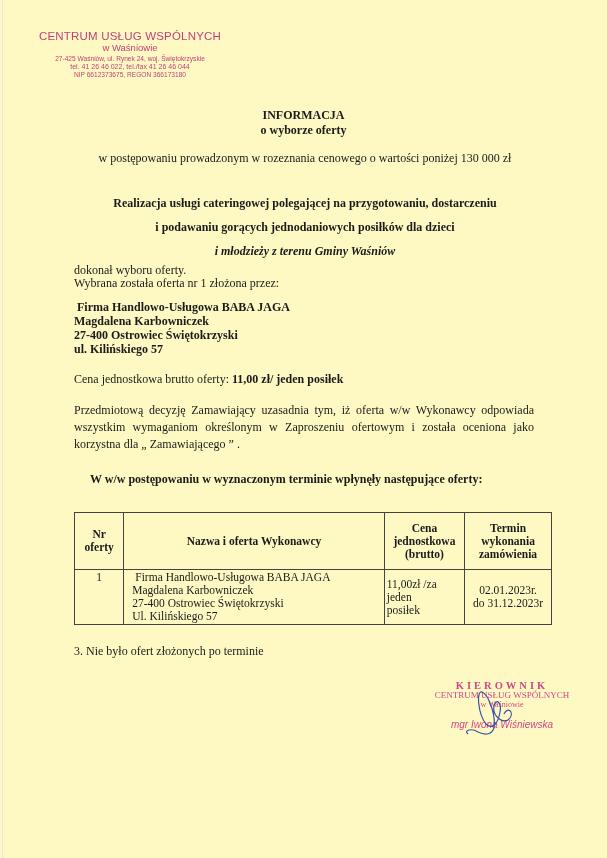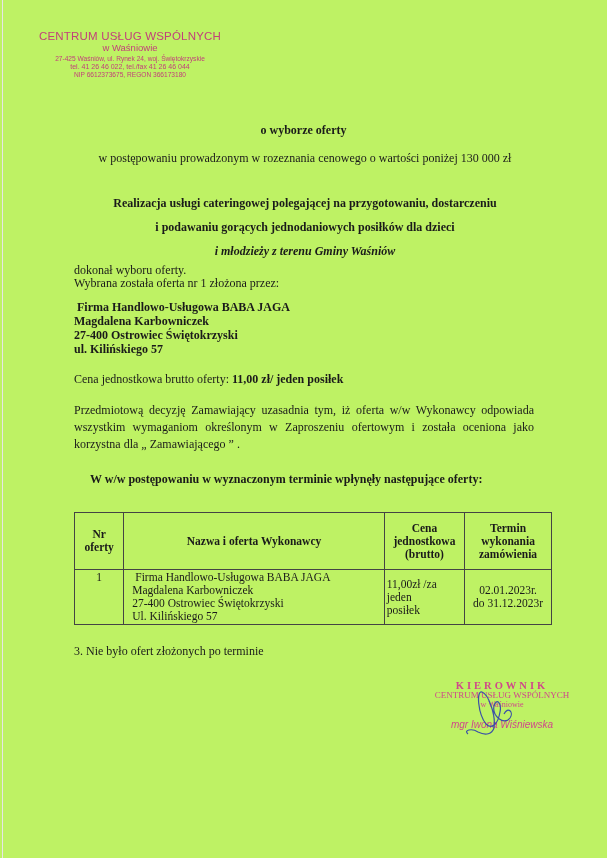--- a/index.html
+++ b/index.html
@@ -1,20 +1,20 @@
 <!DOCTYPE html>
 <html><head>
 <meta charset="utf-8">
 <style>
   html, body { margin: 0; padding: 0; }
   body {
     width: 607px; height: 858px; background: #ffffff; position: relative; overflow: hidden;
     font-family: "Liberation Serif", serif; color: #1a1a1a;
   }
-  .page { position: absolute; left: 0; top: 0; width: 607px; height: 858px; background: #bef264; }
+  .page { position: absolute; left: 0; top: 0; width: 607px; height: 858px; background: #fef9c3; }
   .scan-edge { position: absolute; left: 2px; top: 0; width: 1px; height: 858px; background: #e6e6e6; }
 
   .letterhead { position: absolute; left: 20px; top: 30px; width: 220px; text-align: center; color: #c2407a; font-family: "Liberation Sans", sans-serif; }
   .lh-name { font-size: 11.5px; letter-spacing: 0.2px; }
   .lh-sub { font-size: 9.5px; margin-top: 0px; }
   .lh-addr { font-size: 6.6px; margin-top: 2px; }
   .lh-tel { font-size: 7px; margin-top: 1px; }
   .lh-nip { font-size: 6.6px; margin-top: 1px; }
 
   .title { position: absolute; left: 0; width: 607px; text-align: center; font-weight: bold; font-size: 12px; }
@@ -72,20 +72,21 @@
   <div class="scan-edge"></div>
 
   <div class="letterhead">
     <div class="lh-name">CENTRUM USŁUG WSPÓLNYCH</div>
     <div class="lh-sub">w Waśniowie</div>
     <div class="lh-addr">27-425 Waśniów, ul. Rynek 24, woj. Świętokrzyskie</div>
     <div class="lh-tel">tel. 41 26 46 022, tel./fax 41 26 46 044</div>
     <div class="lh-nip">NIP 6612373675, REGON 366173180</div>
   </div>
 
+  <div class="title t1">INFORMACJA</div>
   <div class="title t2">o wyborze  oferty</div>
 
   <div class="intro">
     <div>w postępowaniu prowadzonym w rozeznania cenowego o wartości poniżej 130 000 zł</div>
   </div>
 
   <div class="subject s1">Realizacja  usługi cateringowej  polegającej na przygotowaniu, dostarczeniu</div>
   <div class="subject s2">i podawaniu gorących jednodaniowych posiłków dla  dzieci</div>
   <div class="subject s3">i młodzieży z terenu Gminy Waśniów</div>
 

